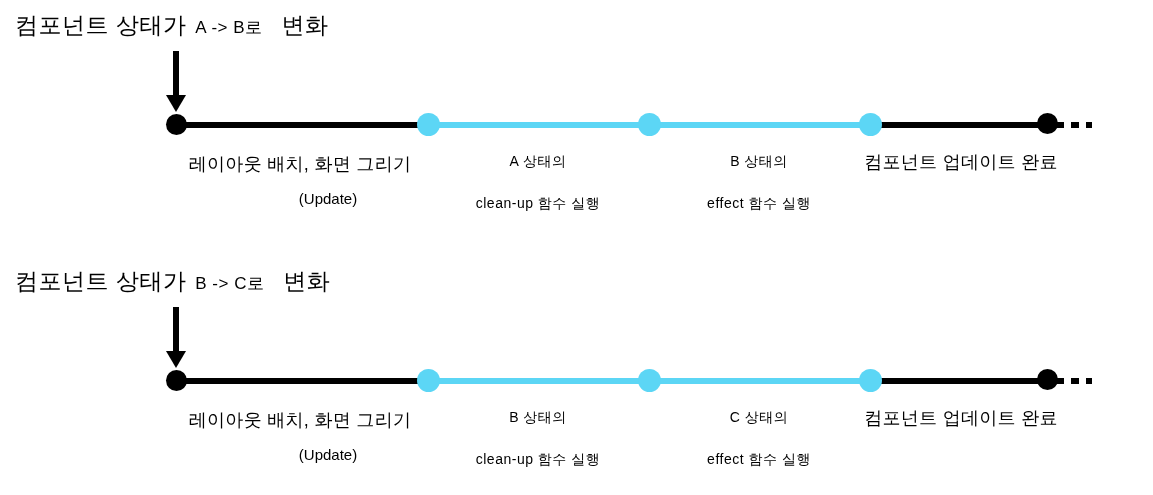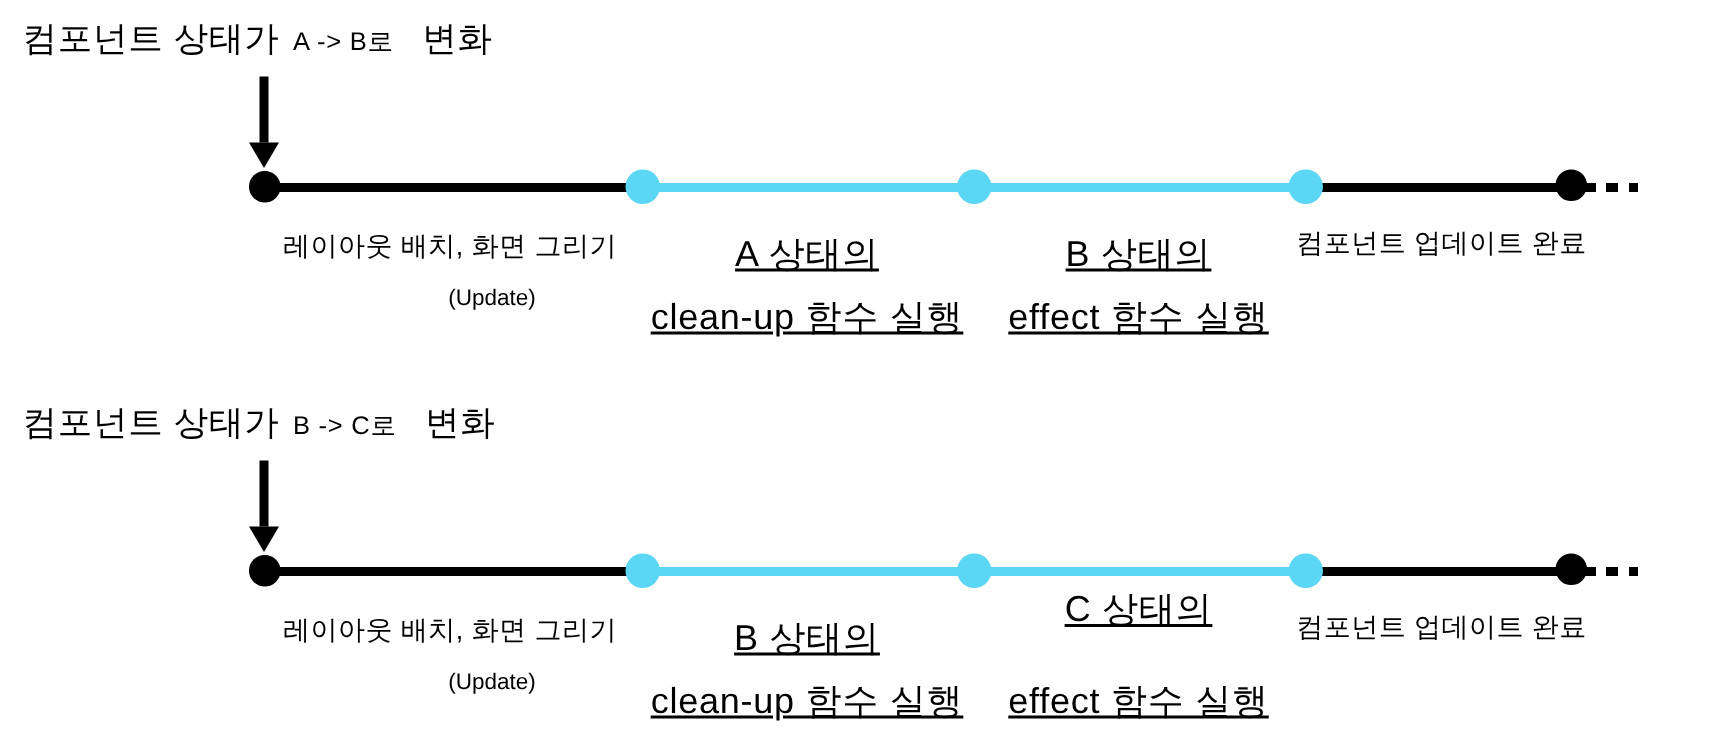--- a/index.html
+++ b/index.html
@@ -65,21 +65,21 @@
 
   
   .tl-label {
     position: absolute;
     transform: translateX(-50%);
     white-space: nowrap;
     text-align: center;
   }
   .lbl-md { font-size: 18px; letter-spacing: 0.3px; }
   .lbl-sm { font-size: 15px; margin-left: 28px; }
-  .lbl-lg { font-size: 24px; letter-spacing: 0.5px; text-decoration: underline; }
+  .lbl-lg { font-size: 14px; letter-spacing: 0.5px; }
 </style>
 </head>
 <body>
 
 <div class="canvas">
 
   <div class="block-header" style="top: 10px;">
     <span>컴포넌트 상태가</span>
     <span class="transition">A -&gt; B로</span>
     <span class="suffix">변화</span>
@@ -130,17 +130,17 @@
   <div class="dot black" style="left: 166px;  top: 370px;"></div>
   <div class="dot cyan" style="left: 417px;  top: 369px;"></div>
   <div class="dot cyan" style="left: 638px;  top: 369px;"></div>
   <div class="dot cyan" style="left: 859px;  top: 369px;"></div>
   <div class="dot black" style="left: 1037px; top: 369px;"></div>
 
   <div class="tl-label lbl-md" style="left: 300px; top: 408px;">레이아웃 배치, 화면 그리기</div>
   <div class="tl-label lbl-sm" style="left: 300px; top: 446px;">(Update)</div>
   <div class="tl-label lbl-lg" style="left: 538px; top: 409px;">B 상태의</div>
   <div class="tl-label lbl-lg" style="left: 538px; top: 451px;">clean-up 함수 실행</div>
-  <div class="tl-label lbl-lg" style="left: 759px; top: 390px;">C 상태의</div>
+  <div class="tl-label lbl-lg" style="left: 759px; top: 409px;">C 상태의</div>
   <div class="tl-label lbl-lg" style="left: 759px; top: 451px;">effect 함수 실행</div>
   <div class="tl-label lbl-md" style="left: 961px; top: 406px;">컴포넌트 업데이트 완료</div>
 
 </div>
 
 </body></html>

